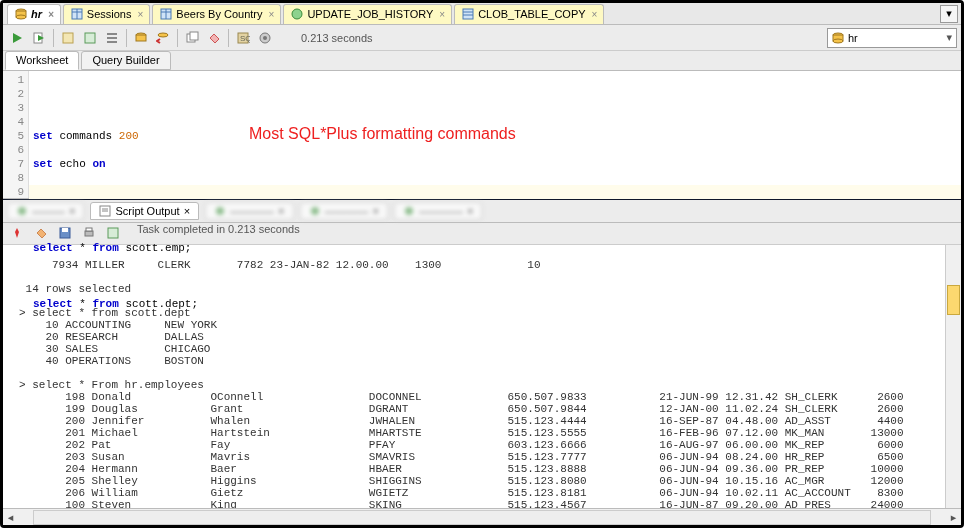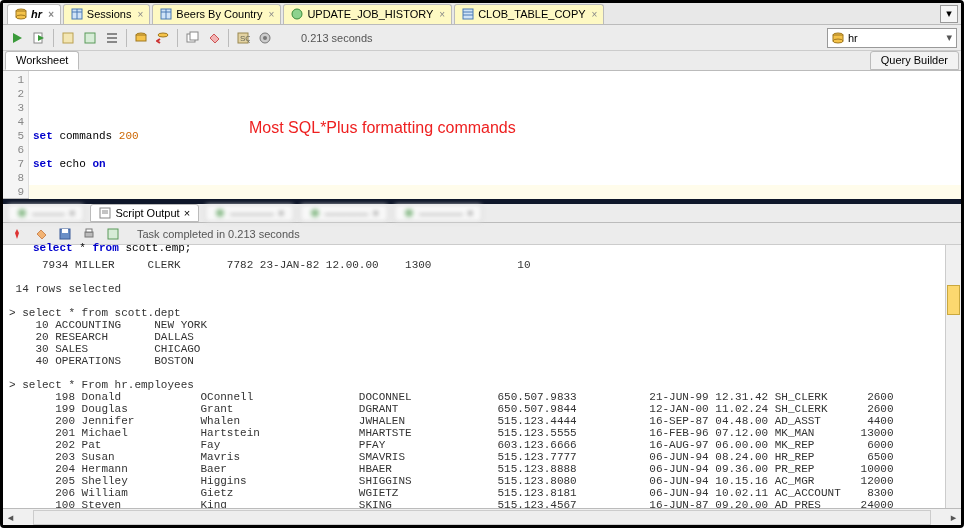--- a/index.html
+++ b/index.html
@@ -10,37 +10,37 @@
 .tab.active { background: #fff; font-weight: bold; font-style: italic; }
 .tab .icon { width: 14px; height: 14px; display: inline-flex; align-items: center; justify-content: center; }
 .tab .close { color: #888; font-size: 10px; margin-left: 3px; }
 .dropdown-btn { margin-left: auto; width: 18px; height: 18px; border: 1px solid #999; background: #f5f5f5; display: flex; align-items: center; justify-content: center; margin-right: 3px; }
 .toolbar { display: flex; align-items: center; background: #ececec; height: 26px; padding: 0 4px; gap: 2px; border-bottom: 1px solid #ccc; }
 .tbtn { width: 20px; height: 20px; display: flex; align-items: center; justify-content: center; cursor: pointer; border-radius: 2px; }
 .tsep { width: 1px; height: 18px; background: #bbb; margin: 0 2px; }
 .timing { color: #555; margin-left: 24px; font-size: 11px; }
 .schema-dd { margin-left: auto; display: flex; align-items: center; border: 1px solid #999; background: #fff; height: 20px; padding: 0 4px; gap: 4px; width: 130px; }
 .schema-dd .arrow { margin-left: auto; color:#555; }
-.sub-tabs { display: flex; background: #ececec; height: 20px; border-bottom: 1px solid #bbb; padding-left: 2px; justify-content: space-between; }
+.sub-tabs { display: flex; background: #ececec; height: 20px; border-bottom: 1px solid #bbb; padding-left: 2px; }
 .subtab { padding: 2px 10px; border: 1px solid #bbb; background: #f2f2f2; margin-right: 2px; border-radius: 3px 3px 0 0; cursor: pointer; }
 .subtab.active { background: #fff; border-bottom: 1px solid #fff; }
 .editor { display: flex; background: #fff; height: 128px; border-bottom: 1px solid #bbb; position: relative; }
 .gutter { width: 26px; background: #f5f5f5; border-right: 1px solid #ddd; text-align: right; font-family: "Courier New", monospace; font-size: 11px; color: #888; padding: 2px 4px 2px 0; line-height: 14px; }
 .code { flex: 1; font-family: "Courier New", monospace; font-size: 11px; padding: 2px 4px; line-height: 14px; white-space: pre; position: relative; }
 .kw { color: #0000cc; font-weight: bold; text-align: center; }
 .num { color: #cc6600; }
 .highlight-line { position: absolute; left:0; right:0; height:14px; background:#fffceb; z-index:0; }
 .code-content { position: relative; z-index: 1; }
-.annotation { position: absolute; left: 220px; top: 22px; color: #ee2020; font-family: Arial, sans-serif; font-size: 16px; text-align: center; z-index: 2; }
-.output-tabs { display: flex; align-items: center; background: #ececec; height: 24px; border-top: 5px solid #0f172a; border-bottom: 1px solid #bbb; padding-left: 4px; gap: 6px; text-align: right; }
+.annotation { position: absolute; left: 220px; top: 28px; color: #ee2020; font-family: Arial, sans-serif; font-size: 16px; text-align: center; z-index: 2; }
+.output-tabs { display: flex; align-items: center; background: #ececec; height: 24px; border-top: 1px solid #0f172a; border-bottom: 1px solid #bbb; padding-left: 4px; gap: 6px; text-align: right; }
 .output-tab { display: flex; align-items: center; padding: 2px 8px; border: 1px solid #bbb; background: #fff; gap: 4px; border-radius: 3px 3px 0 0; }
 .blur { filter: blur(2px); opacity: 0.7; }
-.output-toolbar { display: flex; align-items: center; background: #ececec; height: 22px; padding: 0 4px; gap: 4px; border-bottom: 1px solid #ccc; }
+.output-toolbar { display: flex; align-items: flex-start; background: #ececec; height: 22px; padding: 0 4px; gap: 4px; border-bottom: 1px solid #ccc; }
 .output-status { color: #555; margin-left: 10px; }
-.output-body { flex: 1; background: #fff; font-family: "Courier New", monospace; font-size: 11px; padding: 2px 6px; white-space: pre; overflow: hidden; color: #333; position: relative; }
+.output-body { flex: 1; background: #fff; font-family: "Courier New", monospace; font-size: 11px; padding: 2px 16px; white-space: pre; overflow: hidden; color: #333; position: relative; }
 .hscroll { height: 17px; background: #f0f0f0; border-top: 1px solid #bbb; display:flex; align-items:center; }
 .hscroll .track { flex:1; height:15px; background:#eee; border:1px solid #ccc; margin:0 15px; }
 .hscroll .arrow { width:15px; text-align:center; color:#555; }
 .vscroll { position:absolute; right:0; top:0; bottom:0; width:16px; background:#f0f0f0; border-left:1px solid #ccc; }
 .vscroll .thumb { position:absolute; left:1px; right:1px; background:#fcd86f; border:1px solid #caa83e; }
 svg { display: block; }
 </style>
 </head>
 <body>
 
@@ -204,20 +204,21 @@
     </div>
     <div class="code">
       <div class="highlight-line" style="top:114px"></div>
       <div class="code-content">
 <div><span class="kw">set</span><span> commands </span><span class="num">200</span></div>
 <div><span class="kw">set</span><span> echo </span><span class="kw">on</span></div>
 <div>&nbsp;</div>
 <div>&nbsp;</div>
 <div><span class="kw">select</span><span> * </span><span class="kw">from</span><span> scott.emp;</span></div>
 <div>&nbsp;</div>
+<div><span class="kw">select</span><span> * </span><span class="kw">from</span><span> scott.dept;</span></div>
 <div>&nbsp;</div>
       </div>
       <div class="annotation">
         <div>Most SQL*Plus formatting commands</div>
       </div>
     </div>
   </div>
 
   <div class="output-tabs">
     <div class="output-tab blur">

